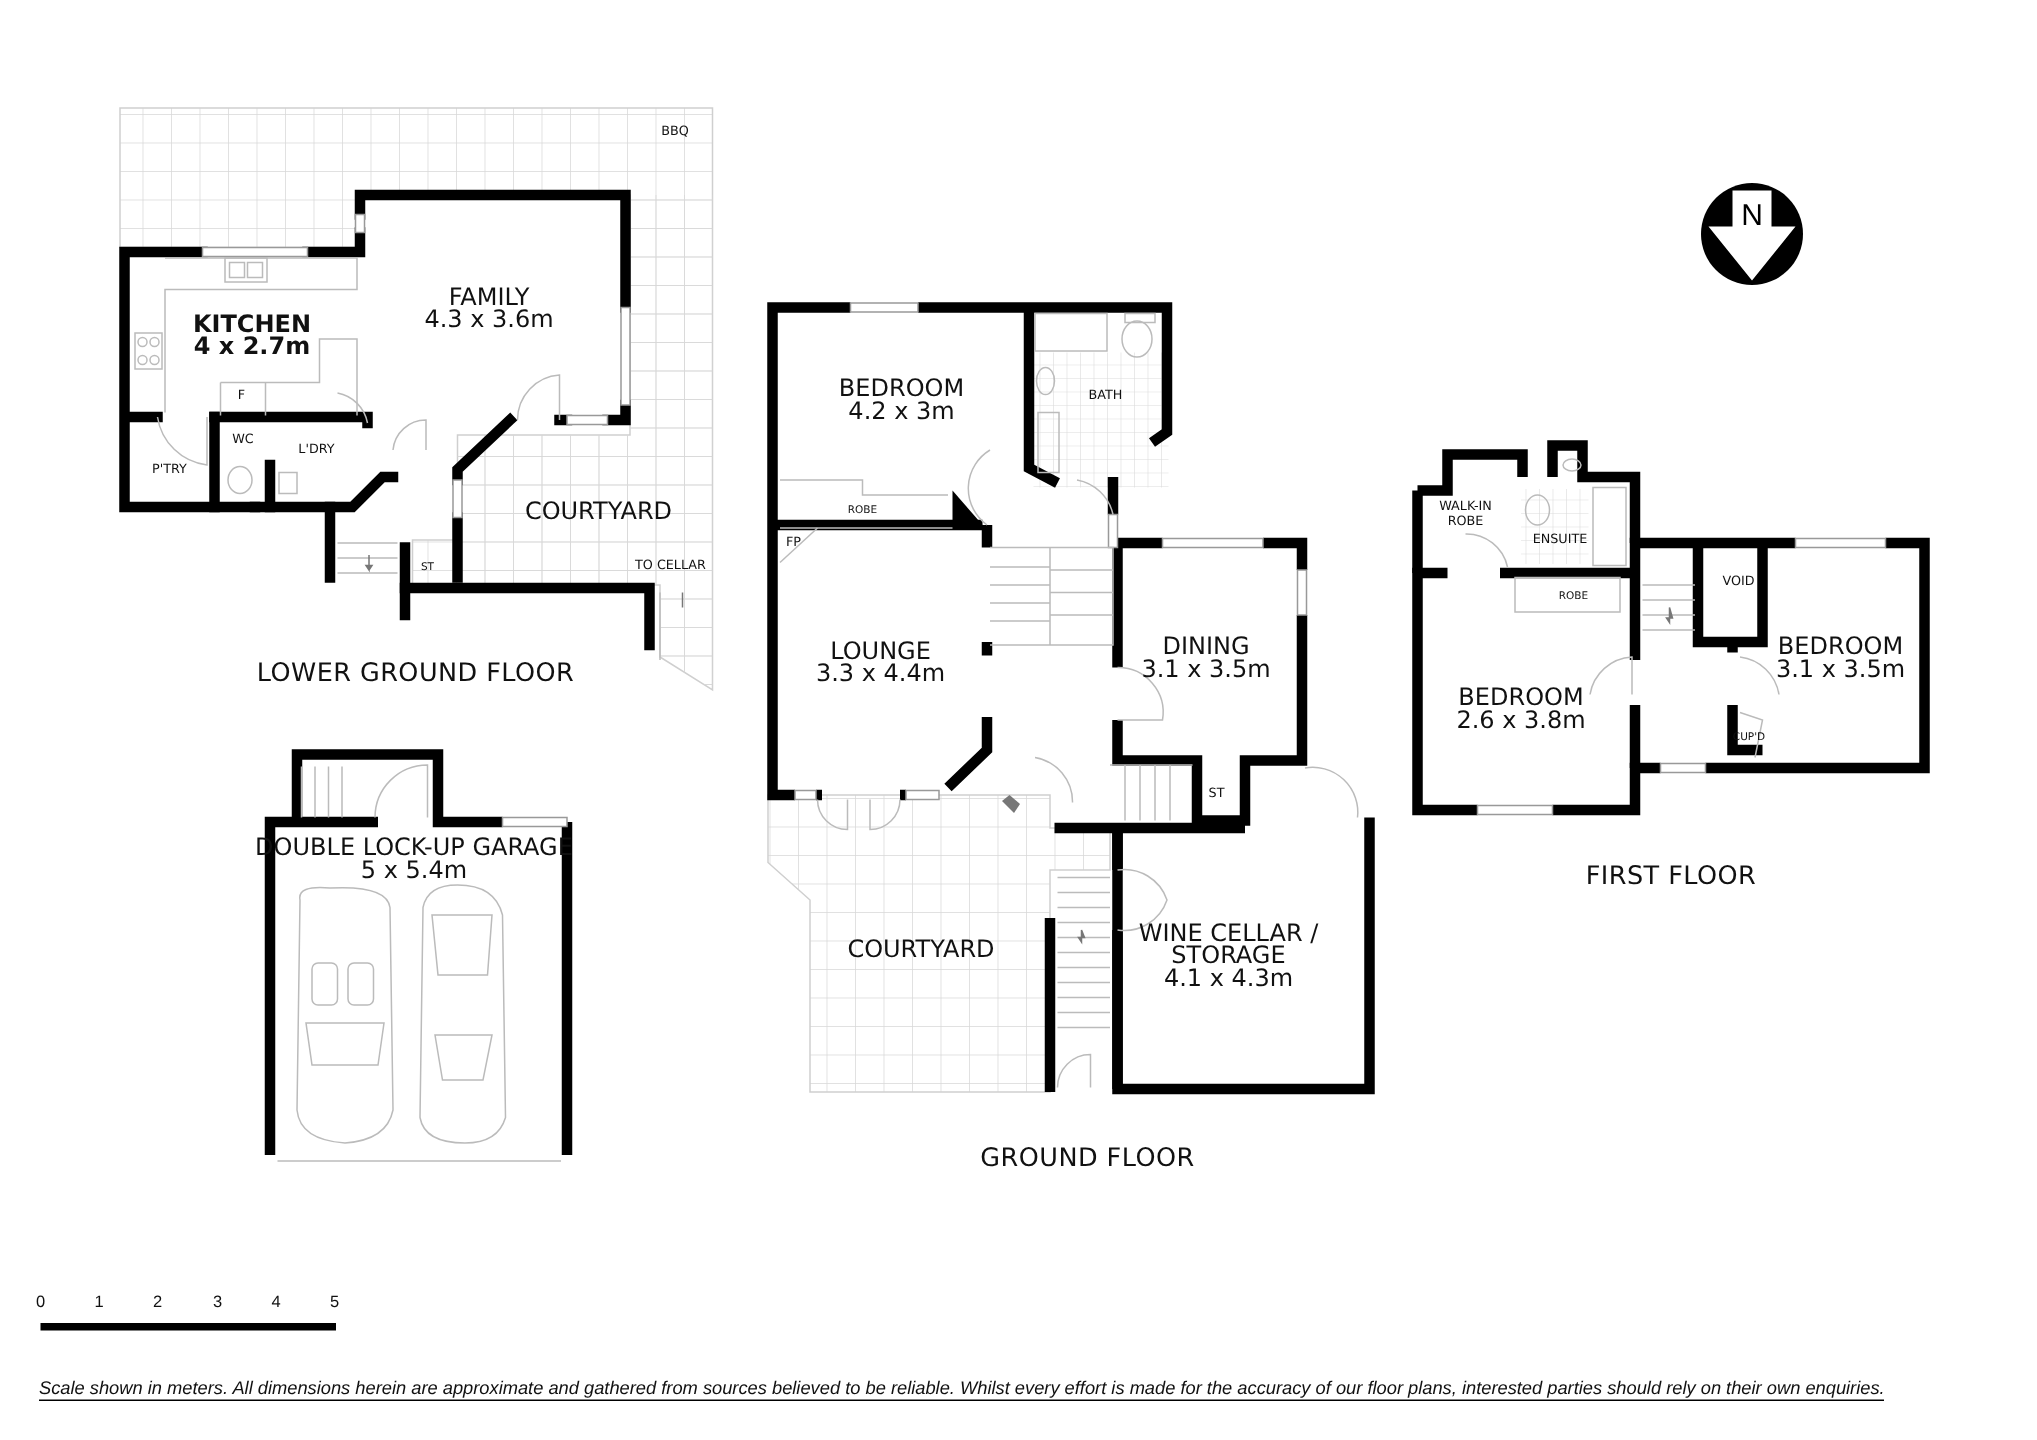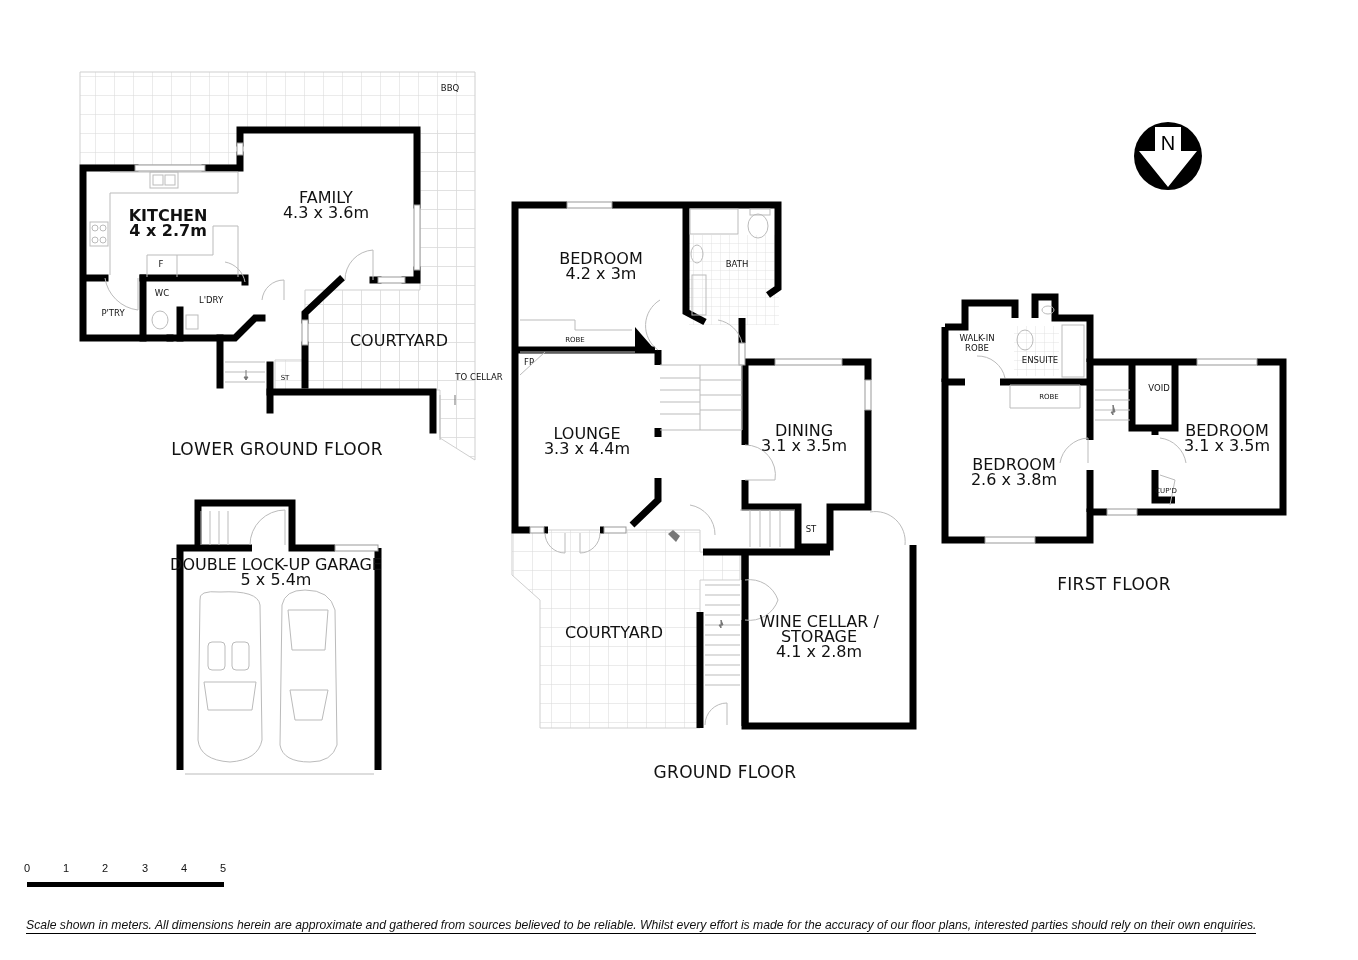--- a/index.html
+++ b/index.html
@@ -218,21 +218,21 @@
   <span class="nm">FAMILY</span>
   <span class="dm">4.3 x 3.6m</span>
 </div>
 <div class="lbl sm" style="left:113px;top:308px;">P'TRY</div>
 <div class="lbl sm" style="left:162px;top:288px;">WC</div>
 <div class="lbl sm" style="left:211px;top:295px;">L'DRY</div>
 <div class="lbl sm" style="left:161px;top:259px;">F</div>
 <div class="lbl xs" style="left:285px;top:374px;">ST</div>
 <div class="lbl" style="left:399px;top:333px;">COURTYARD</div>
 <div class="lbl sm" style="left:450px;top:83px;">BBQ</div>
-<div class="lbl sm" style="left:447px;top:372px;margin-left:32px;">TO CELLAR</div>
+<div class="lbl sm" style="left:447px;top:372px;">TO CELLAR</div>
 <div class="floor-title" style="left:277px;top:439px;">LOWER GROUND FLOOR</div>
 
 <div class="lbl" style="left:276px;top:557px;">
   <span class="nm">DOUBLE LOCK-UP GARAGE</span>
   <span class="dm">5 x 5.4m</span>
 </div>
 
 <div class="lbl" style="left:601px;top:251px;">
   <span class="nm">BEDROOM</span>
   <span class="dm">4.2 x 3m</span>
@@ -246,21 +246,21 @@
 </div>
 <div class="lbl" style="left:804px;top:423px;">
   <span class="nm">DINING</span>
   <span class="dm">3.1 x 3.5m</span>
 </div>
 <div class="lbl sm" style="left:811px;top:524px;">ST</div>
 <div class="lbl" style="left:614px;top:625px;">COURTYARD</div>
 <div class="lbl" style="left:819px;top:614px;">
   <span class="nm">WINE CELLAR /</span>
   <span class="nm">STORAGE</span>
-  <span class="dm">4.1 x 2.8m</span>
+  <span class="dm">4.1 x 4.3m</span>
 </div>
 <div class="floor-title" style="left:713px;top:762px;margin-left:12px;">GROUND FLOOR</div>
 
 <div class="lbl sm" style="left:977px;top:333px;text-align:center;">
   <span class="nm">WALK-IN</span>
   <span class="nm">ROBE</span>
 </div>
 <div class="lbl sm" style="left:1040px;top:355px;">ENSUITE</div>
 <div class="lbl xs" style="left:1049px;top:393px;">ROBE</div>
 <div class="lbl sm" style="left:1141px;top:383px;padding-left:36px;">VOID</div>

